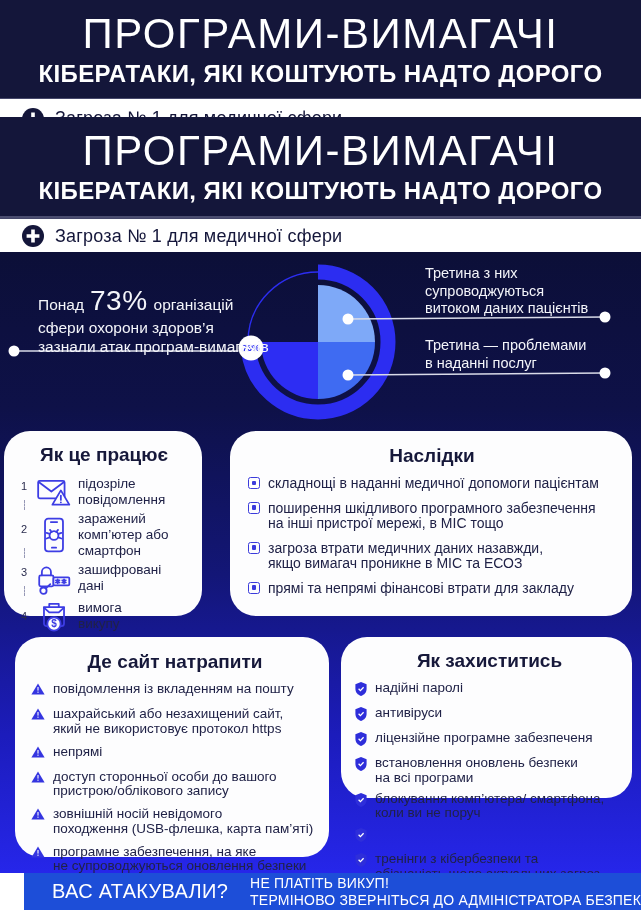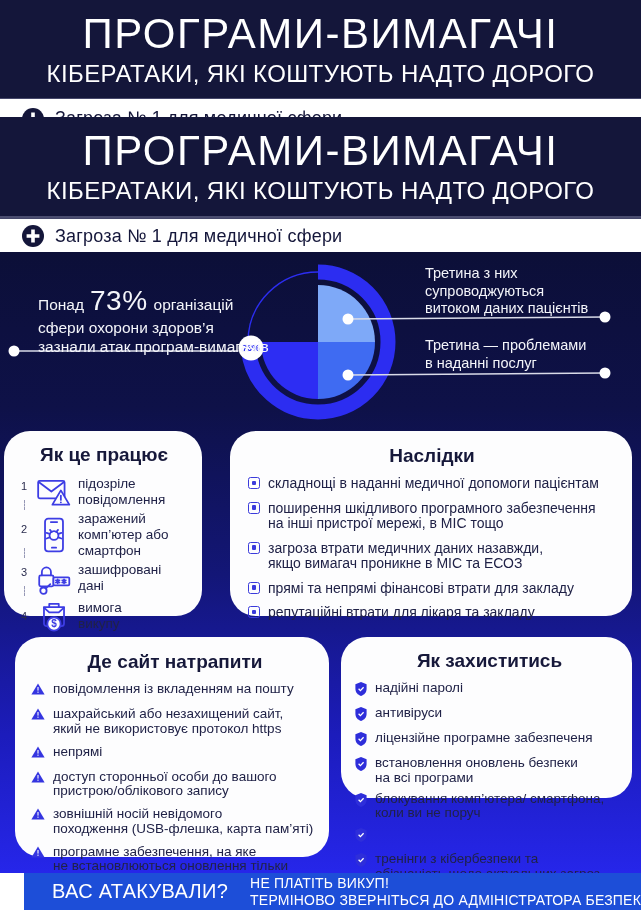--- a/index.html
+++ b/index.html
@@ -6,21 +6,21 @@
   html,body { background:#e8e8ee; }
   body { font-family:"Liberation Sans", sans-serif; }
   .page { position:relative; width:641px; height:910px; overflow:hidden; background:#ffffff; margin:0 auto; }
 
   
   .hdr { position:absolute; left:0; right:0; background:#14163a; color:#fff;
          display:flex; flex-direction:column; align-items:center; justify-content:center; }
   .hdr1 { top:0; height:98px; }
   .hdr2 { top:117px; height:101px; border-bottom:2px solid #4b4d70; }
   .hdr-title { font-size:42px; line-height:44px; font-weight:400; letter-spacing:1.5px; white-space:nowrap; }
-  .hdr-sub   { font-size:24px; line-height:26px; font-weight:400; letter-spacing:0.4px; margin-top:5px; white-space:nowrap; }
+  .hdr-sub   { font-size:24px; line-height:26px; font-weight:700; letter-spacing:0.4px; margin-top:5px; white-space:nowrap; }
 
   
   .strip1 { position:absolute; top:98px; left:0; right:0; height:19px; background:#ffffff; overflow:hidden; border-top:1.5px solid #45476a; }
   .strip1 .threat-inner { padding-top:5px; }
   .threat-row { position:absolute; top:218px; left:0; right:0; height:34px; background:#ffffff; border-top:1.5px solid #45476a; }
   .threat-inner { display:flex; align-items:center; gap:11px; padding-left:22px; height:34px; }
   .threat-label { color:#14163a; font-size:18px; letter-spacing:0.2px; }
 
   
   .content { position:absolute; top:252px; left:0; right:0; height:621px;
@@ -244,24 +244,20 @@
           </div>
         <div class="bitem">
             <span class="bico sq-bullet"></span>
             <span class="pre">загроза втрати медичних даних назавжди,
 якщо вимагач проникне в МІС та ЕСОЗ</span>
           </div>
         <div class="bitem">
             <span class="bico sq-bullet"></span>
             <span class="pre">прямі та непрямі фінансові втрати для закладу</span>
           </div>
-        <div class="bitem">
-            <span class="bico sq-bullet"></span>
-            <span class="pre">репутаційні втрати для лікаря та закладу</span>
-          </div>
       </div>
     </div>
 
     <div class="card card3">
       <div class="card-title">Де сайт натрапити</div>
       <div class="blist">
         <div class="bitem">
             <span class="bico"><svg width="14" height="12" viewBox="0 0 14 12">
                 <path d="M7 0.5 L13.6 11.5 H0.4 Z" fill="#3535e0"></path>
                 <rect x="6.45" y="4" width="1.1" height="3.6" fill="#fff"></rect>
@@ -304,21 +300,21 @@
             <span class="pre">зовнішній носій невідомого
 походження (USB-флешка, карта пам’яті)</span>
           </div>
         <div class="bitem">
             <span class="bico"><svg width="14" height="12" viewBox="0 0 14 12">
                 <path d="M7 0.5 L13.6 11.5 H0.4 Z" fill="#3535e0"></path>
                 <rect x="6.45" y="4" width="1.1" height="3.6" fill="#fff"></rect>
                 <rect x="6.45" y="8.6" width="1.1" height="1.2" fill="#fff"></rect>
               </svg></span>
             <span class="pre">програмне забезпечення, на яке
-не встановлюються оновлення тільки</span>
+не супроводжуються оновлення безпеки</span>
           </div>
       </div>
     </div>
 
     <div class="card card4">
       <div class="card-title">Як захиститись</div>
       <div class="blist">
         <div class="bitem">
             <span class="bico"><svg width="12" height="14" viewBox="0 0 12 14">
                 <path d="M6 0 L11.6 2.3 V6.8 C11.6 10.6 9.3 12.8 6 14 C2.7 12.8 0.4 10.6 0.4 6.8 V2.3 Z" fill="#2e2eda"></path>

